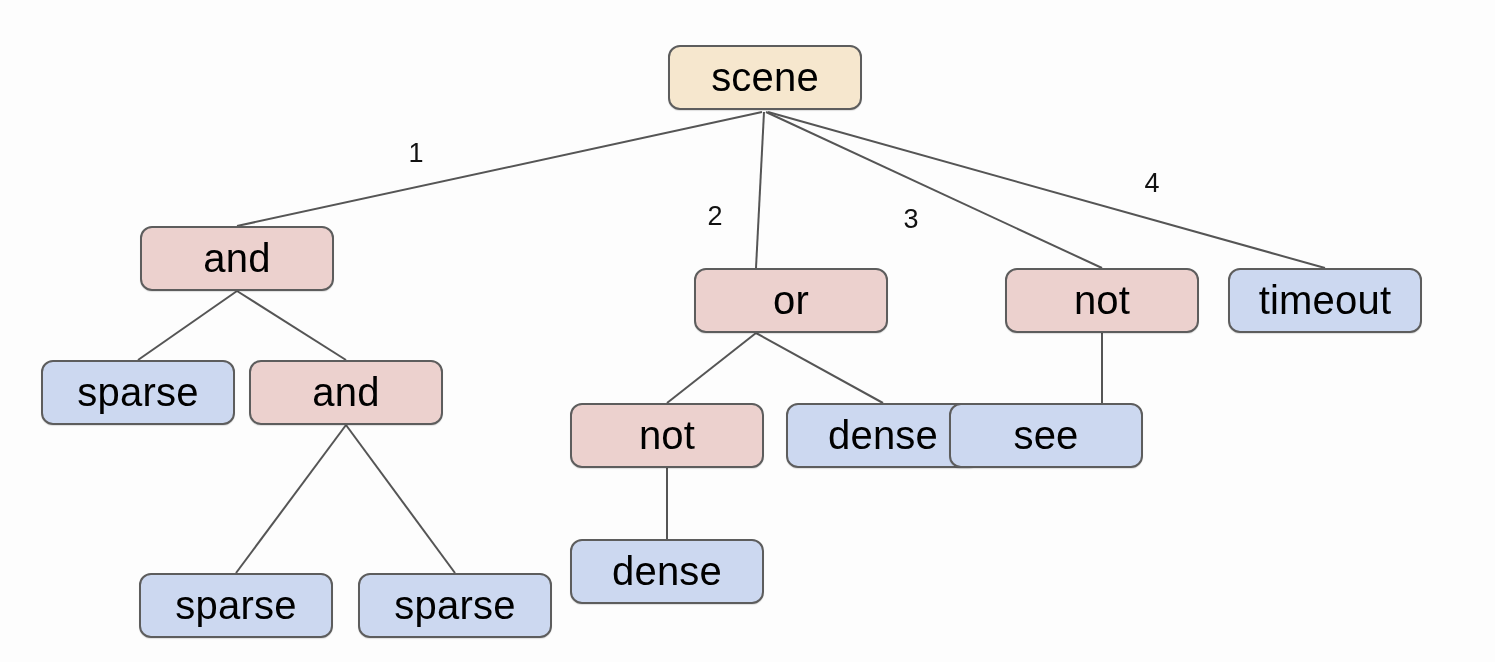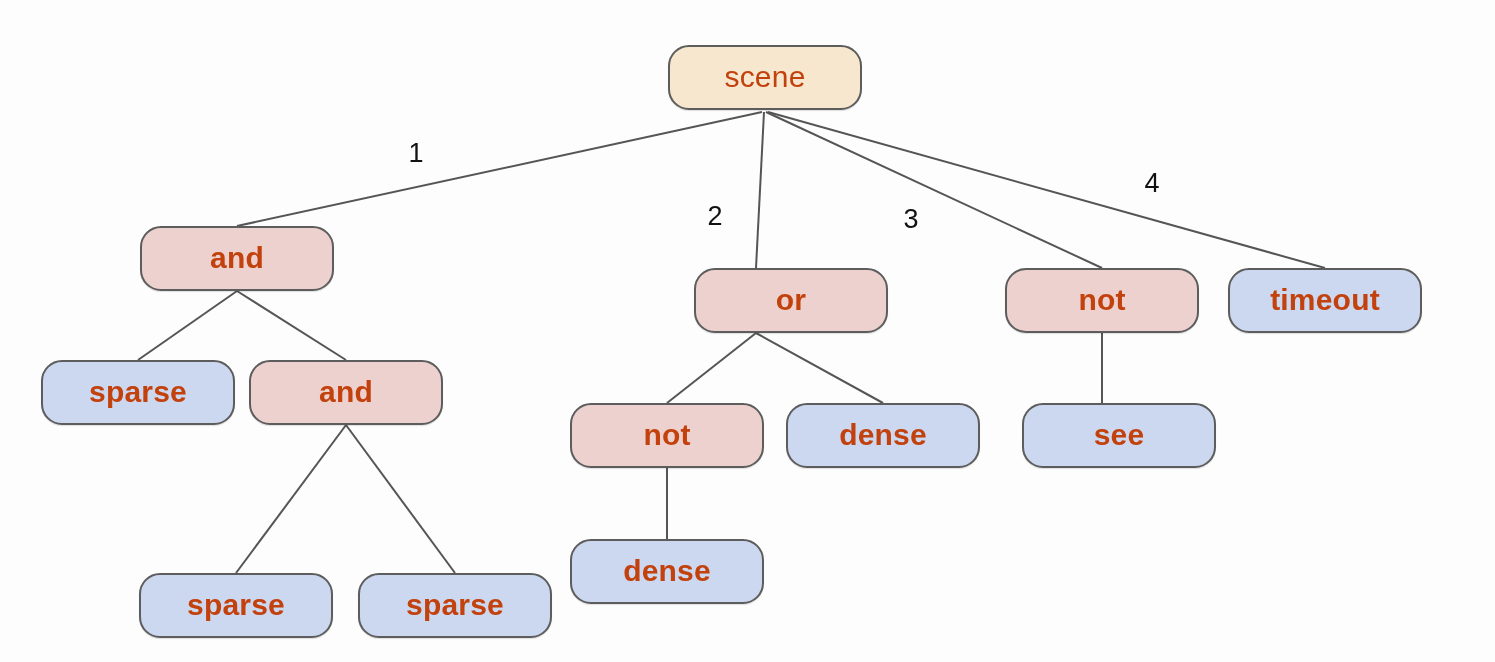--- a/index.html
+++ b/index.html
@@ -25,47 +25,45 @@
     width: 1495px;
     height: 662px;
     pointer-events: none;
   }
   .node {
     position: absolute;
     box-sizing: border-box;
     width: 194px;
     height: 65px;
     border: 2px solid #5a5a5a;
-    border-radius: 21px;
+    border-radius: 12px;
     display: flex;
     align-items: center;
     justify-content: center;
-    font-size: 30px;
+    font-size: 40px;
     line-height: 1;
-    color: #c2410c;
+    color: #000000;
     letter-spacing: 0.2px;
     box-shadow: 0 1px 1px rgba(0,0,0,0.12);
   }
   .node-label {
     display: block;
     padding-bottom: 2px;
   }
   .node.kind-root {
     background: #f6e7ce;
     border-color: #5d5d5d;
   }
   .node.kind-op {
     background: #ecd1ce;
     border-color: #5d5d5d;
-    font-weight: bold;
   }
   .node.kind-term {
     background: #ccd8f0;
     border-color: #5d5d5d;
-    font-weight: bold;
   }
   .edge-label {
     position: absolute;
     font-size: 27px;
     color: #111111;
     line-height: 1;
     transform: translate(-50%, -50%);
     white-space: nowrap;
   }
 </style>
@@ -110,21 +108,21 @@
       </div>
       <div class="node kind-op" style="left: 249px; top: 360px;">
         <span class="node-label">and</span>
       </div>
       <div class="node kind-op" style="left: 570px; top: 403px;">
         <span class="node-label">not</span>
       </div>
       <div class="node kind-term" style="left: 786px; top: 403px;">
         <span class="node-label">dense</span>
       </div>
-      <div class="node kind-term" style="left: 1022px; top: 403px;">
+      <div class="node kind-term" style="left: 949px; top: 403px;">
         <span class="node-label">see</span>
       </div>
       <div class="node kind-term" style="left: 570px; top: 539px;">
         <span class="node-label">dense</span>
       </div>
       <div class="node kind-term" style="left: 139px; top: 573px;">
         <span class="node-label">sparse</span>
       </div>
       <div class="node kind-term" style="left: 358px; top: 573px;">
         <span class="node-label">sparse</span>

